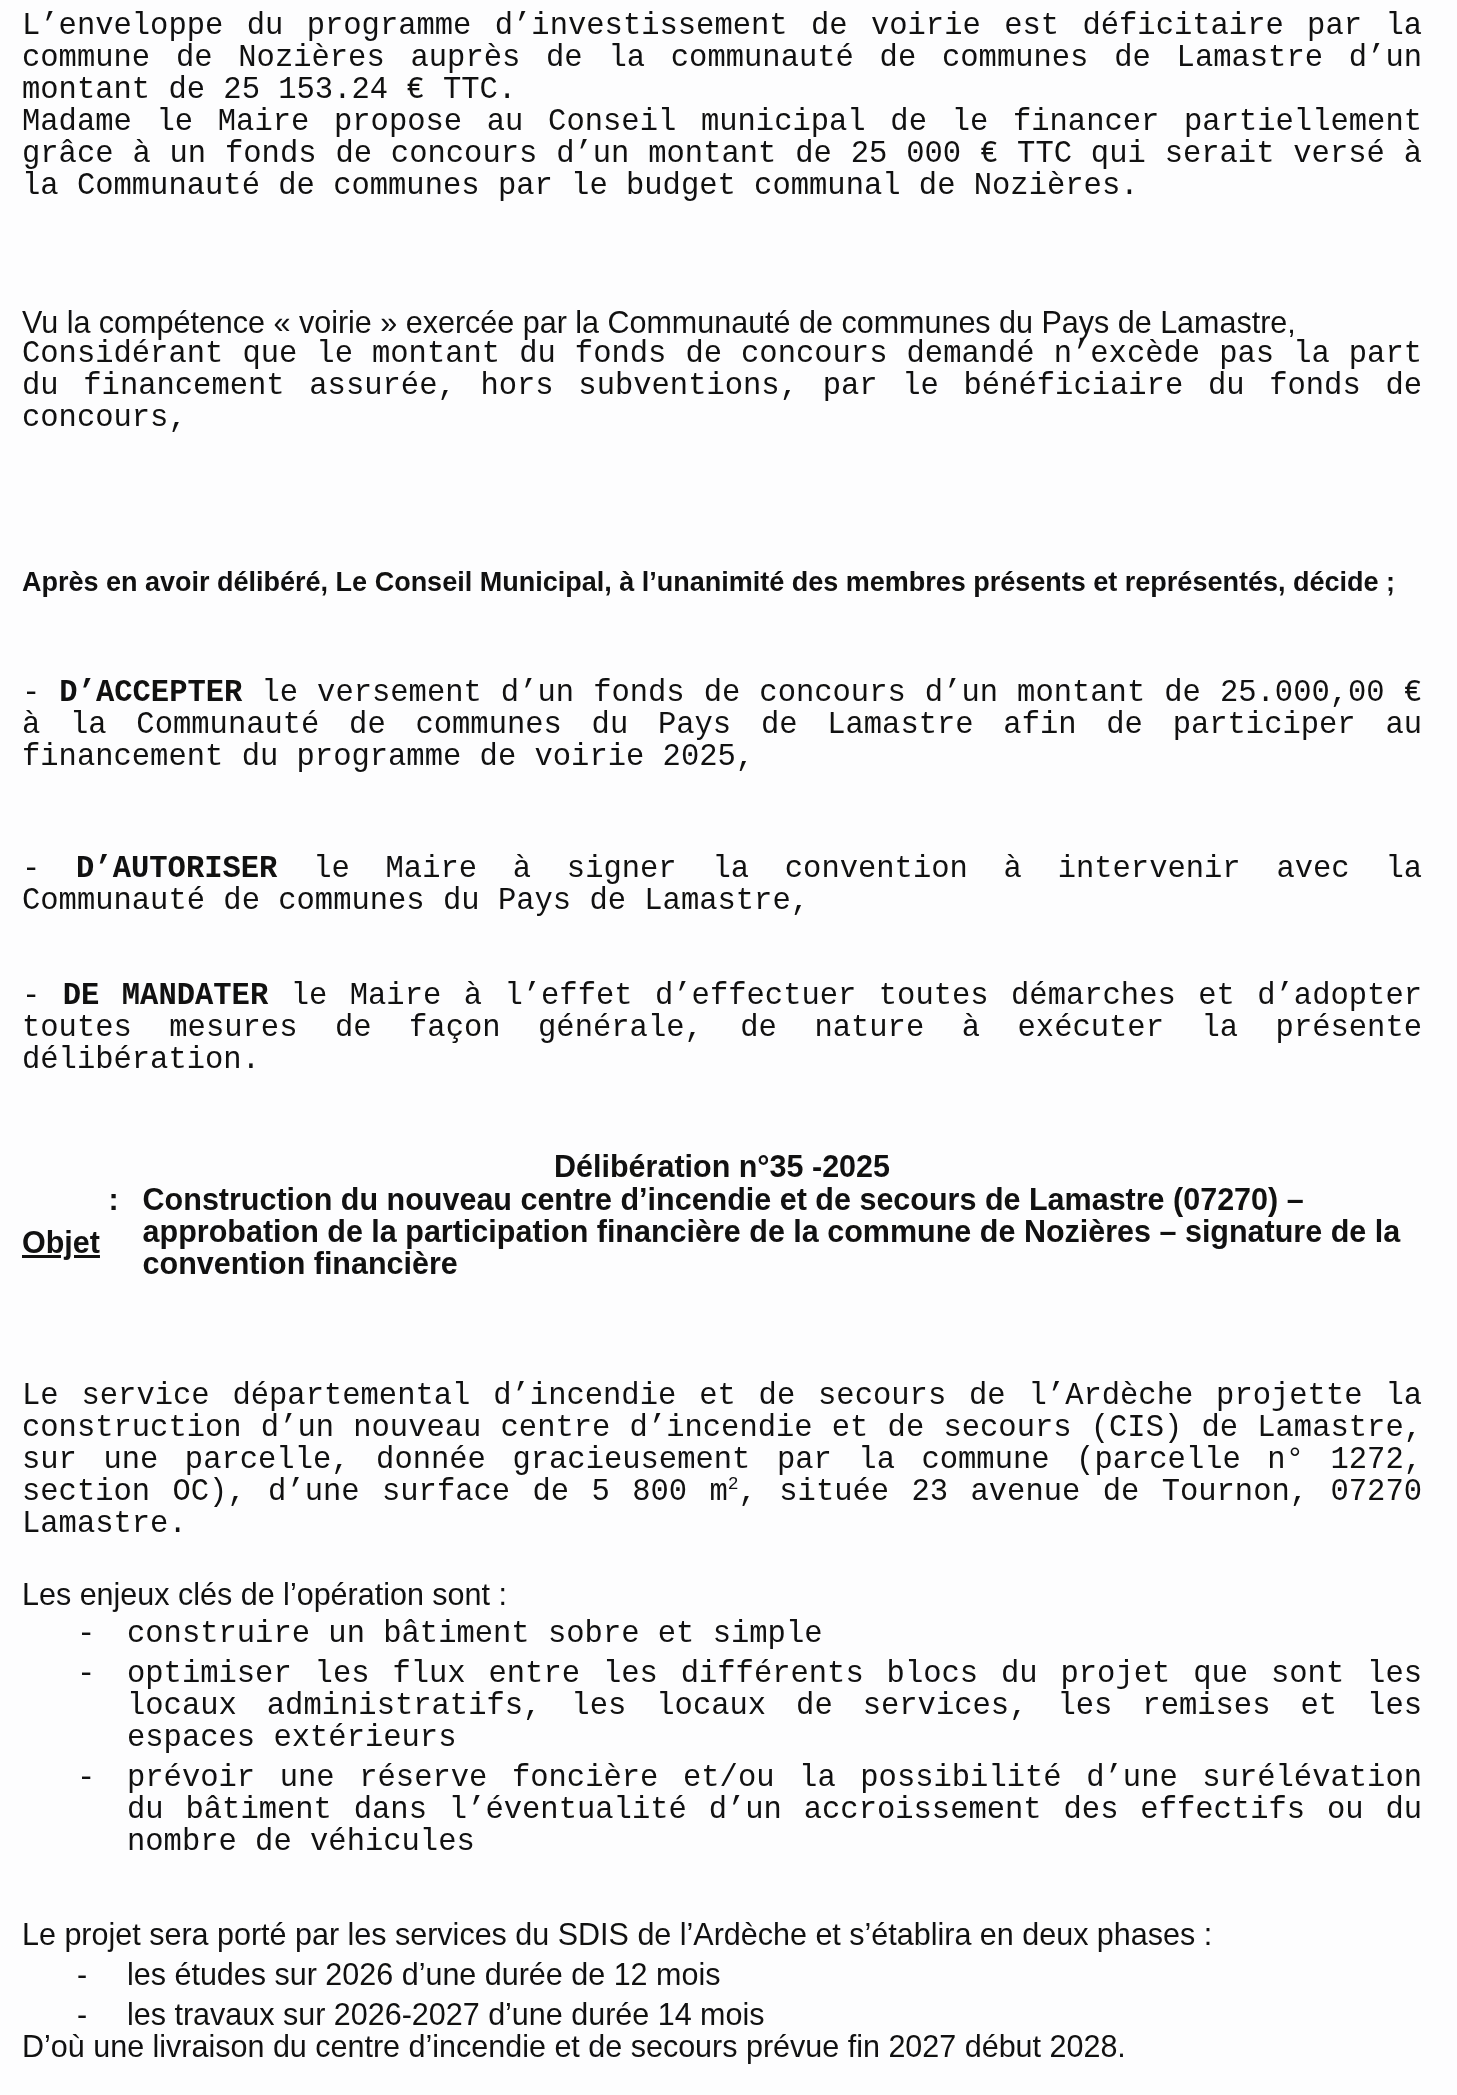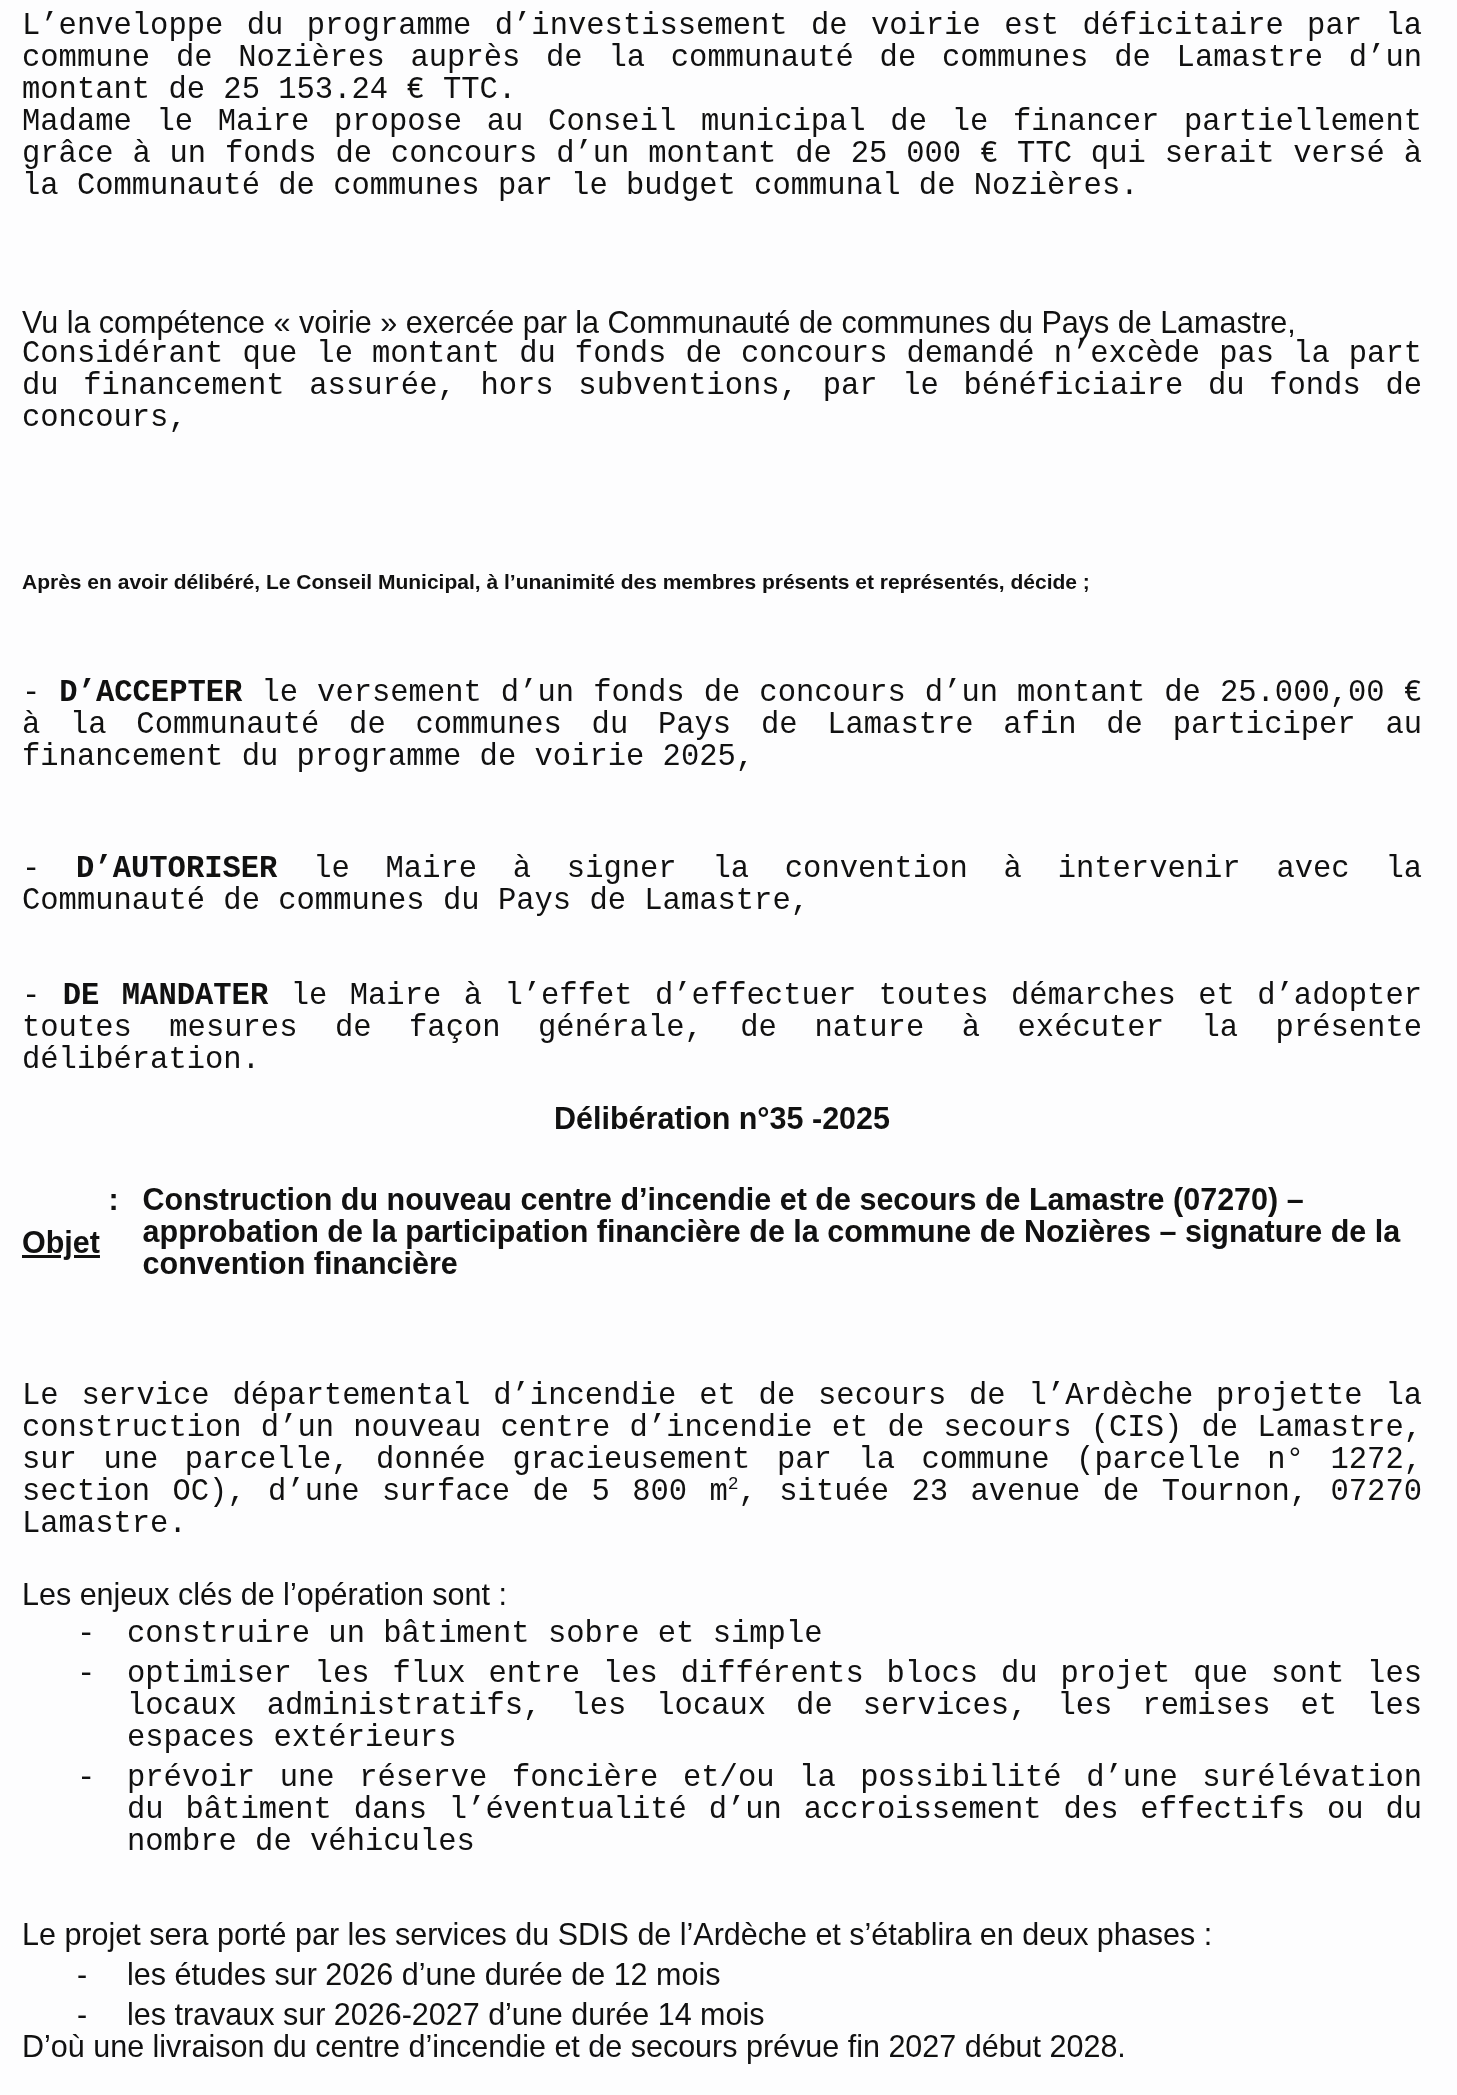--- a/index.html
+++ b/index.html
@@ -11,21 +11,21 @@
     font-family: "Liberation Sans", sans-serif;
     font-size: 30.5px;
     line-height: 32px;
     position: relative;
     overflow: hidden;
   }
   .page { position: absolute; left: 22px; top: 10px; width: 1400px; }
   p { margin: 0; }
   .just { text-align: justify; font-family: Liberation Mono, monospace; }
   .block { position: absolute; left: 0; width: 1400px; }
-  .decision-intro { font-weight: bold; font-size: 21px; line-height: 38px; text-align: justify; }
+  .decision-intro { font-weight: bold; font-size: 27px; line-height: 38px; text-align: justify; }
   .kw { font-weight: bold; }
   .title { font-weight: bold; text-align: center; width: 1400px; }
   .objet { display: flex; font-weight: bold; }
   .objet-label { text-decoration: underline; white-space: nowrap; margin-top: 43px; }
   .objet-sep { white-space: pre; }
   .objet-text { flex: 1; margin-left: 24px; }
   ul.dash { list-style: none; margin: 0; padding: 0; }
   ul.dash li { position: relative; padding-left: 105px; margin-top: 8px; }
   ul.dash li::before { content: "-"; position: absolute; left: 55px; }
 </style>
@@ -59,21 +59,21 @@
       <span>- </span><span class="kw">D’AUTORISER</span><span> le Maire à signer la convention à intervenir avec la Communauté de communes du Pays de Lamastre,</span>
     </p>
   </div>
 
   <div class="block" style="top:970px;">
     <p class="just">
       <span>- </span><span class="kw">DE MANDATER</span><span> le Maire à l’effet d’effectuer toutes démarches et d’adopter toutes mesures de façon générale, de nature à exécuter la présente délibération.</span>
     </p>
   </div>
 
-  <div class="block" style="top:1092px;">
+  <div class="block" style="top:1140px;">
     <p class="title">Délibération n°35 -2025</p>
   </div>
 
   <div class="block" style="top:1173px;">
     <div class="objet">
       <span class="objet-label">Objet</span>
       <span class="objet-sep"> :</span>
       <span class="objet-text">Construction du nouveau centre d’incendie et de secours de Lamastre (07270) – approbation de la participation financière de la commune de Nozières – signature de la convention financière</span>
     </div>
   </div>

